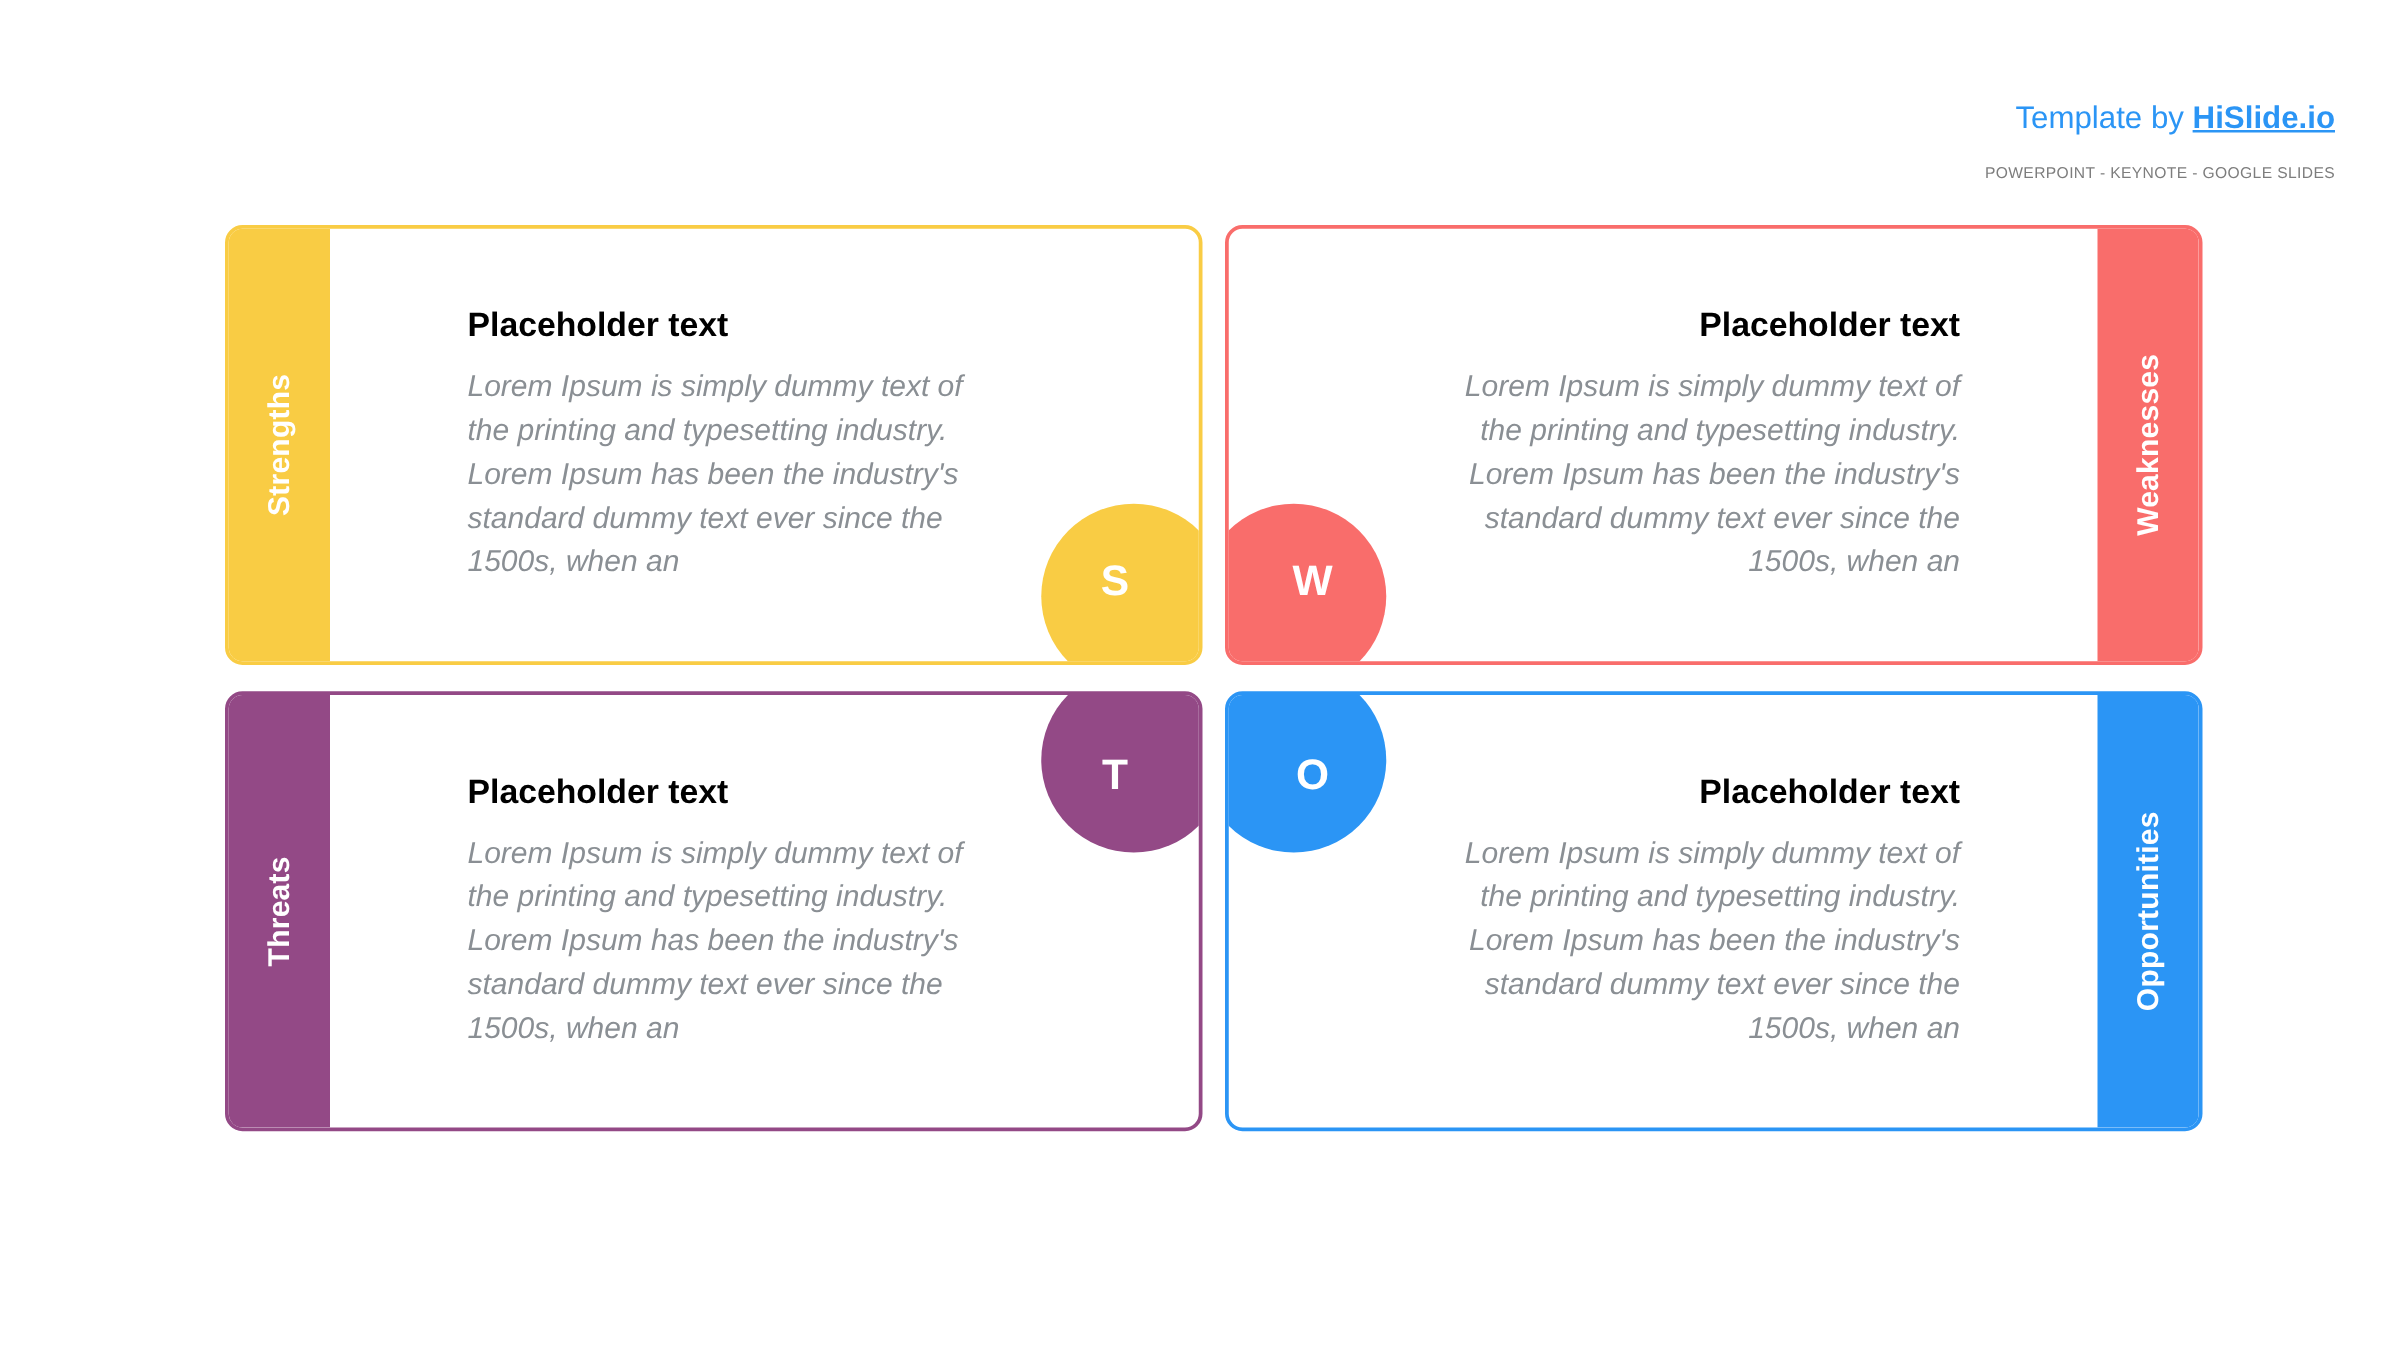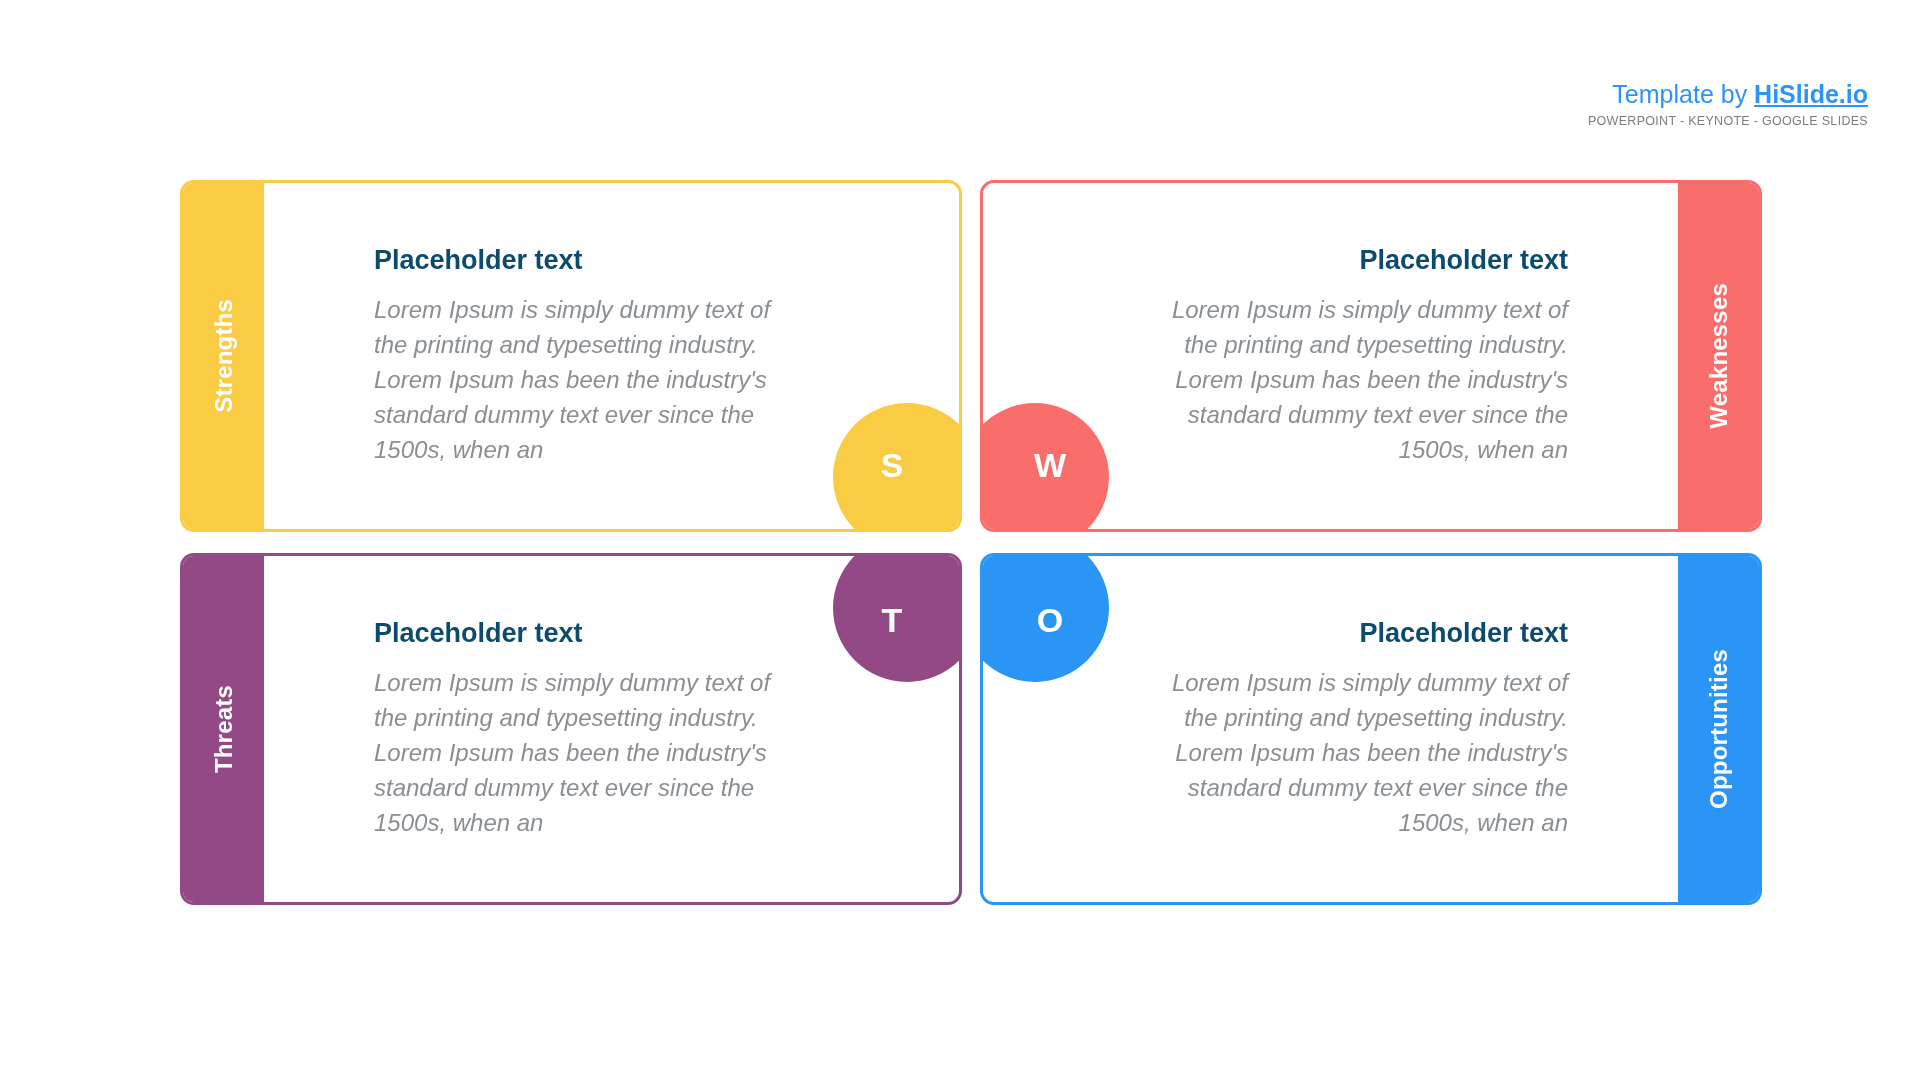--- a/index.html
+++ b/index.html
@@ -32,21 +32,21 @@
     color: #2b95f5;
     font-weight: 400;
     white-space: nowrap;
   }
   .branding-line1 .brand-link {
     font-weight: 700;
     text-decoration: underline;
     color: #2b95f5;
   }
   .branding-line2 {
-    margin-top: 8px;
+    margin-top: 25px;
     font-size: 12.5px;
     letter-spacing: 0.3px;
     color: #7d7d7d;
     white-space: nowrap;
   }
 
   
   .swot-grid {
     position: absolute;
     left: 180px;
@@ -128,21 +128,21 @@
   .content.align-right {
     left: 160px;
     right: 81px;
     text-align: right;
     padding-right: 110px;
   }
 
   .card-title {
     font-size: 27px;
     font-weight: 700;
-    color: #0c4a6e;
+    color: #000000;
     margin-bottom: 16px;
   }
   .card-body {
     font-size: 24px;
     line-height: 1.46;
     color: #8a8f94;
     font-weight: 400;
     font-style: italic;
   }
 

